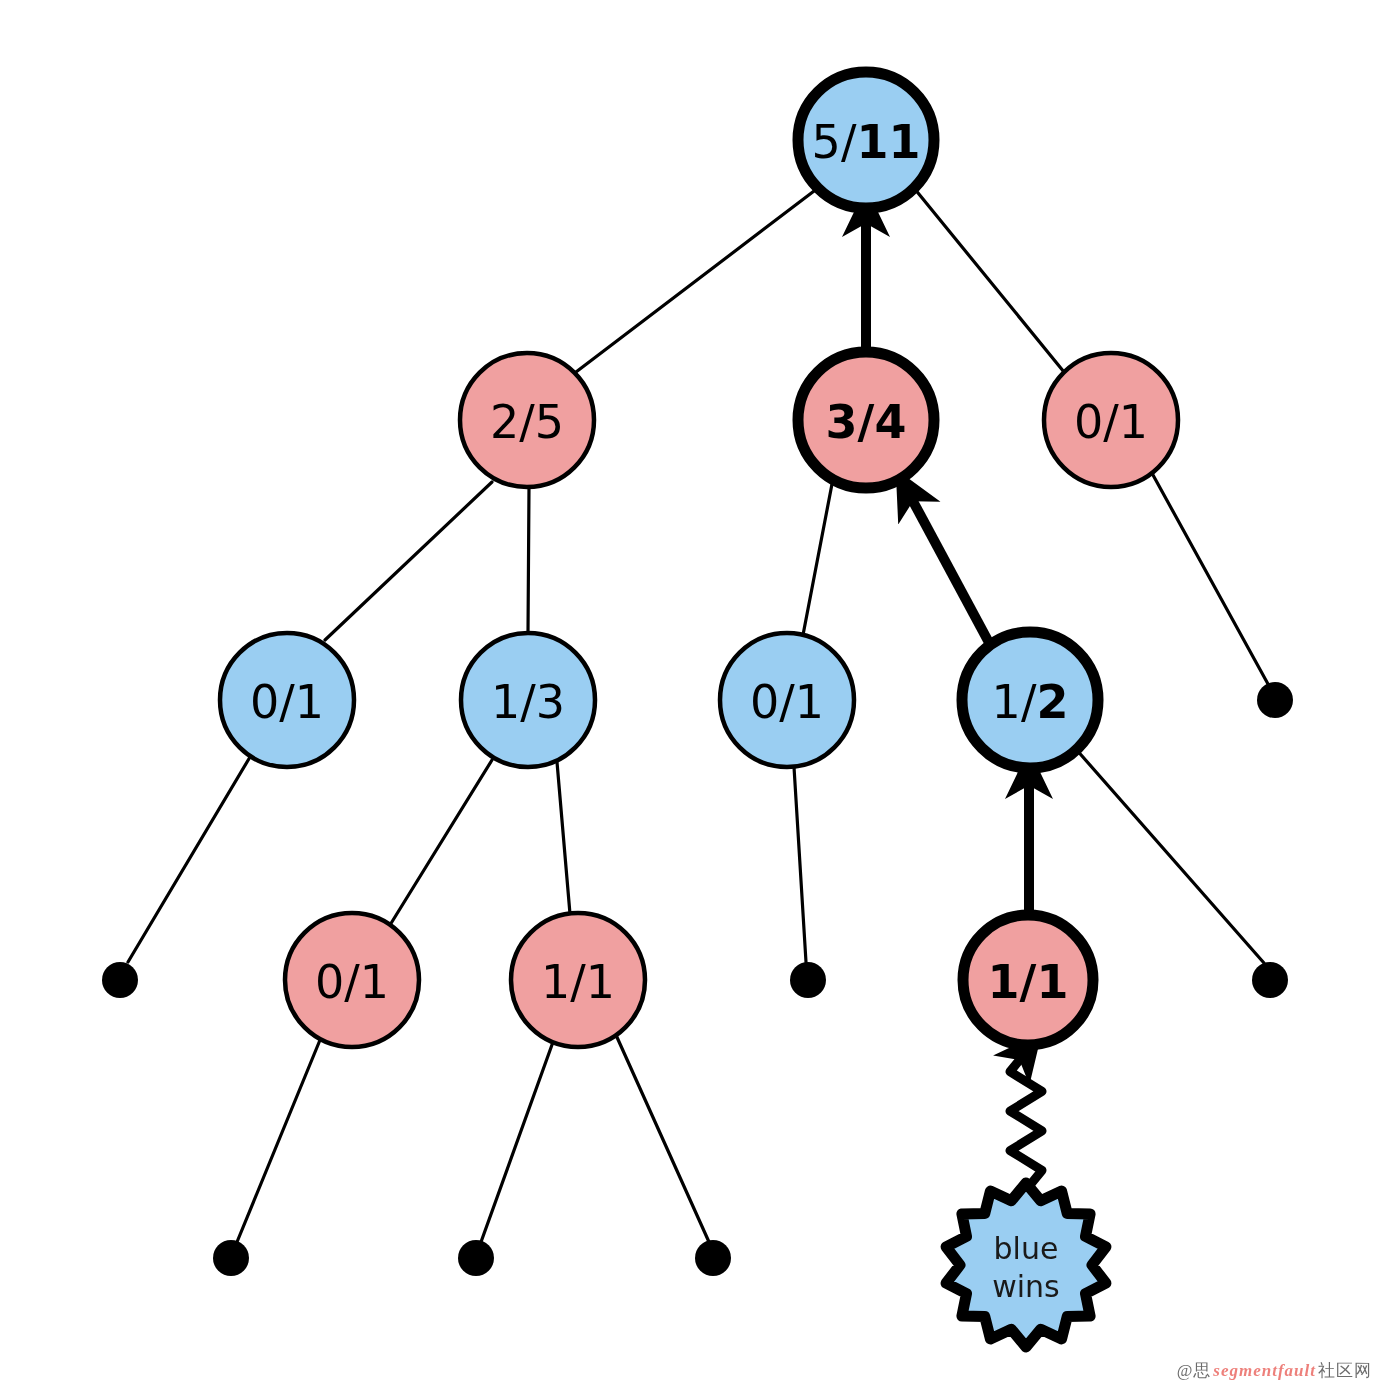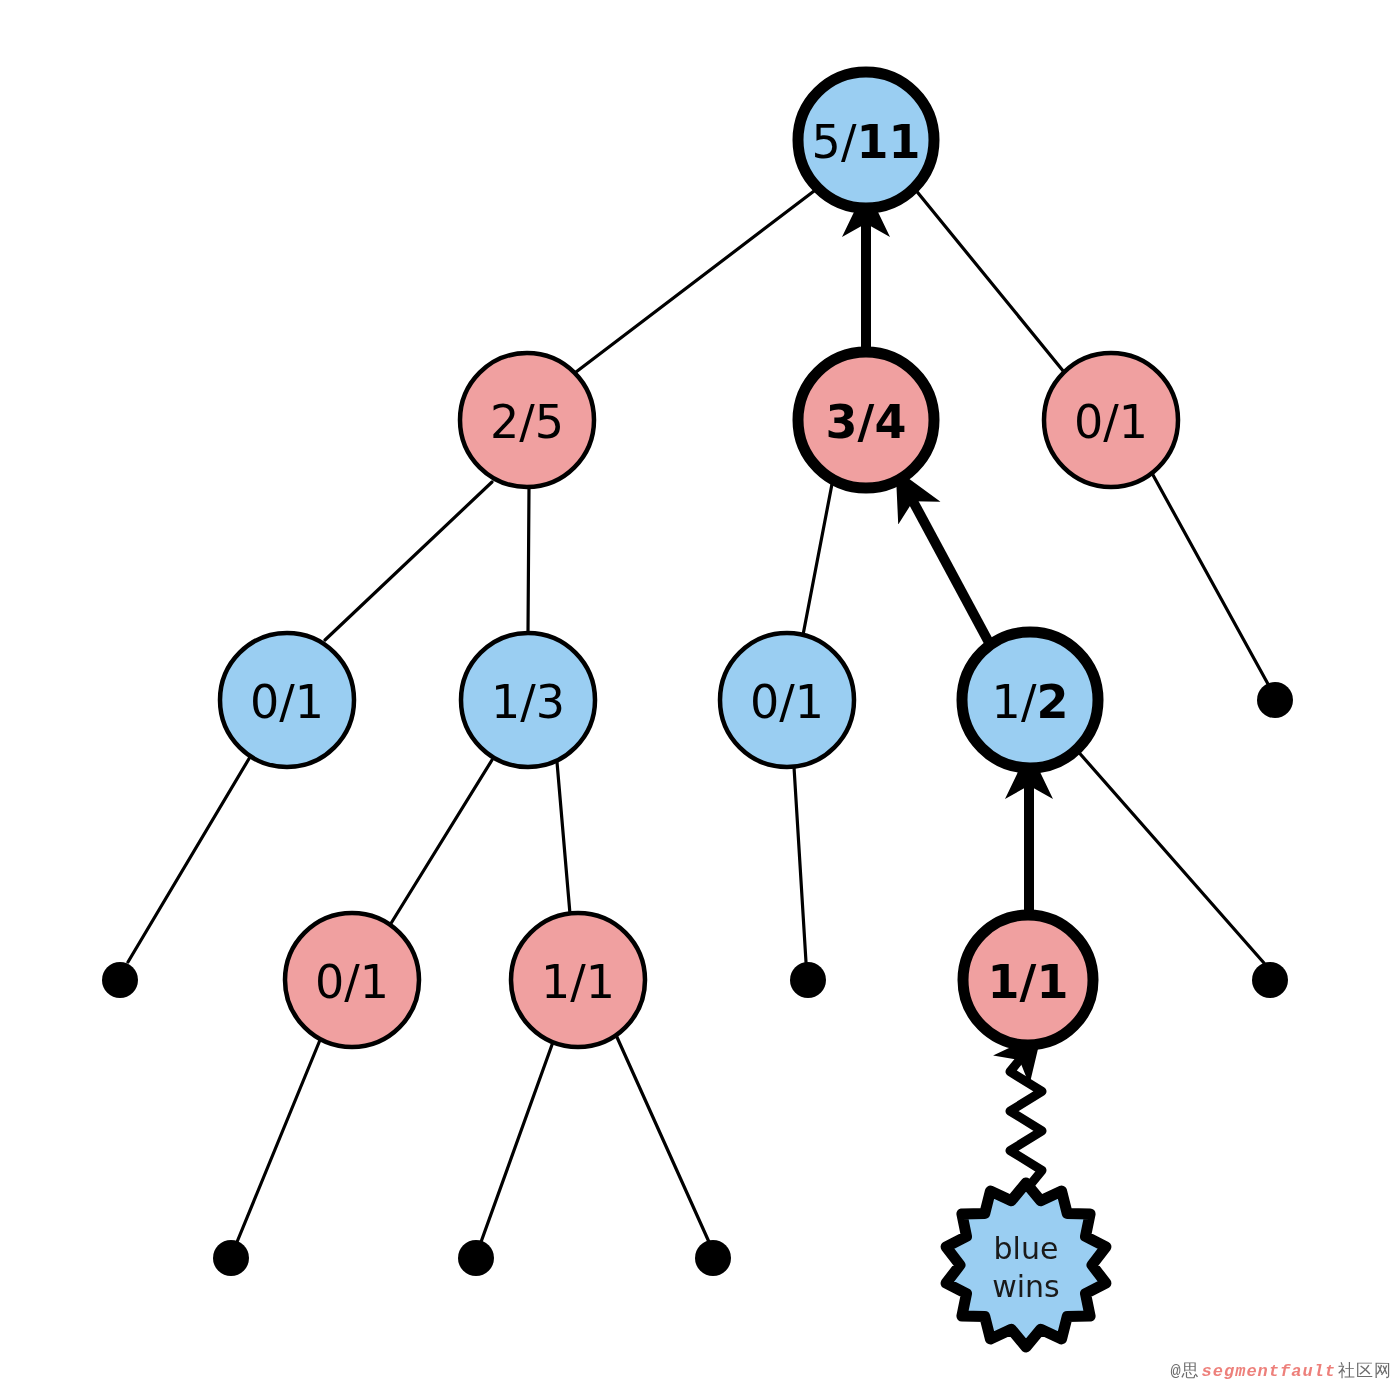--- a/index.html
+++ b/index.html
@@ -76,23 +76,23 @@
     fill: #000000;
     stroke: none;
   }
   .burst-shape {
     stroke: #000000;
     stroke-width: 11;
     stroke-linejoin: round;
   }
   #watermark {
     position: absolute;
-    right: 8px;
+    right: 28px;
     bottom: 18px;
-    font-family: Liberation Mono, monospace;
+    font-family: Liberation Serif, serif;
     font-size: 17px;
     letter-spacing: 1px;
     color: #3a3a3a;
     opacity: 0.75;
     white-space: nowrap;
     user-select: none;
   }
   #watermark .wm-brand {
     color: #e8564f;
     font-weight: bold;

